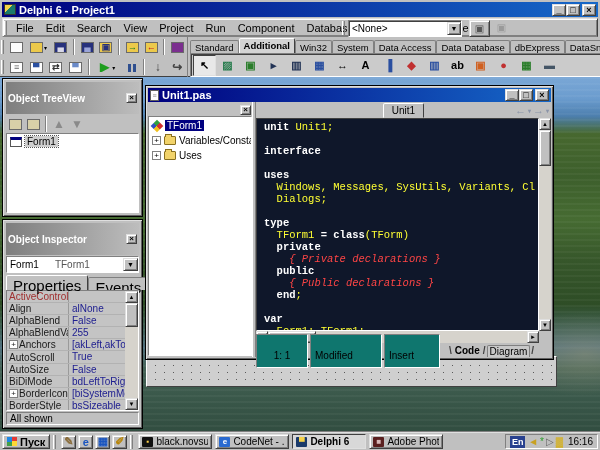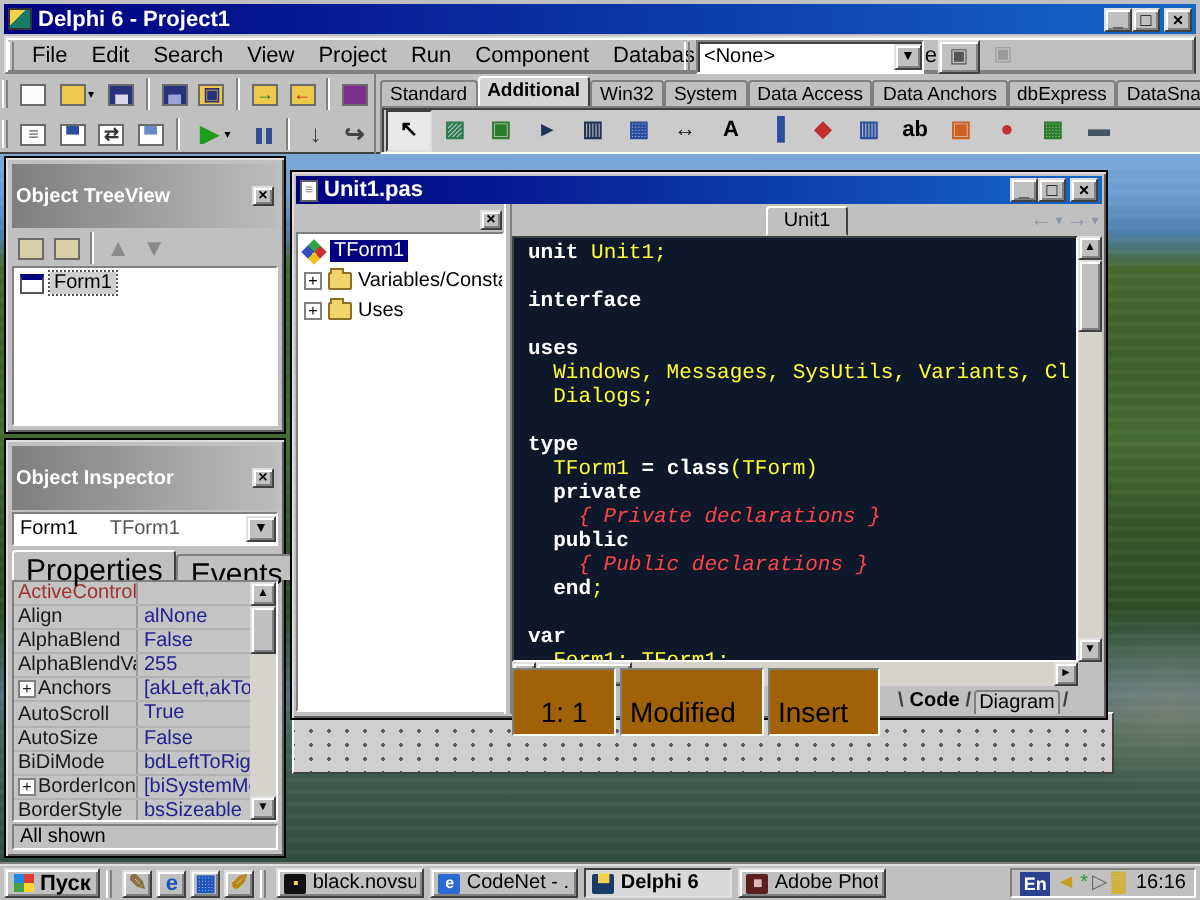--- a/index.html
+++ b/index.html
@@ -123,21 +123,21 @@
   .code-line { height:12px; font-family:"Liberation Mono","DejaVu Sans Mono",monospace; font-size:10.5px; line-height:12px; white-space:pre; }
   .tok-kw { color:#ffffff; font-weight:bold; }
   .tok-id { color:#ffff33; }
   .tok-cmt { color:#ff4545; font-style:italic; }
   .vscroll { width:12px; flex:none; background:#d6d3cc; display:flex; flex-direction:column; }
   .vscroll .sb-btn, .hscroll .sb-btn { width:12px; height:12px; }
   .bottom-row { height:12px; flex:none; display:flex; }
   .hscroll { flex:1; background:#d6d3cc; display:flex; }
   .corner { width:12px; flex:none; background:#c0c0c0; }
   .ed-status { height:14px; flex:none; display:flex; align-items:center; gap:2px; padding-top:1px; }
-  .st-seg { height:12px; background:#a16207; border:1px solid; border-color:#808080 #fff #fff #808080; font-size:14px; line-height:10px; padding:16px 4px; }
+  .st-seg { height:12px; background:#0f766e; border:1px solid; border-color:#808080 #fff #fff #808080; font-size:10px; line-height:10px; padding:16px 4px; }
   .st-caret { width:52px; text-align:center; }
   .st-mod { width:72px; }
   .st-ins { width:56px; }
   .view-tabs { display:flex; align-items:center; font-size:10px; margin-left:6px; }
   .view-tabs .slash { color:#404040; padding:0 1px; font-weight:bold; }
   .vtab { padding:0 2px; }
   .vtab.active { font-weight:bold; }
   .vtab.inactive { border:1px solid #808080; border-bottom:none; border-radius:2px 2px 0 0; background:#c8c8c8; }
 
   
@@ -269,21 +269,21 @@
           </div>
       </div>
       <div class="palette">
         <div class="pal-tabs">
           <span id="palette-tabs" style="display:flex;align-items:flex-end;">
               <span class="pal-tab">Standard</span>
               <span class="pal-tab active">Additional</span>
               <span class="pal-tab">Win32</span>
               <span class="pal-tab">System</span>
               <span class="pal-tab">Data Access</span>
-              <span class="pal-tab">Data Anchors</span>
+              <span class="pal-tab">Data Database</span>
               <span class="pal-tab">dbExpress</span>
               <span class="pal-tab">DataSnap</span>
             </span>
 
         </div>
         <div class="pal-icons sunken" id="palette-icons" style="background:#cbcbcb;">
             <span class="pal-btn selected">
               <span class="pal-glyph" style="color: rgb(0, 0, 0);">↖</span>
             </span>
             <span class="pal-btn">

